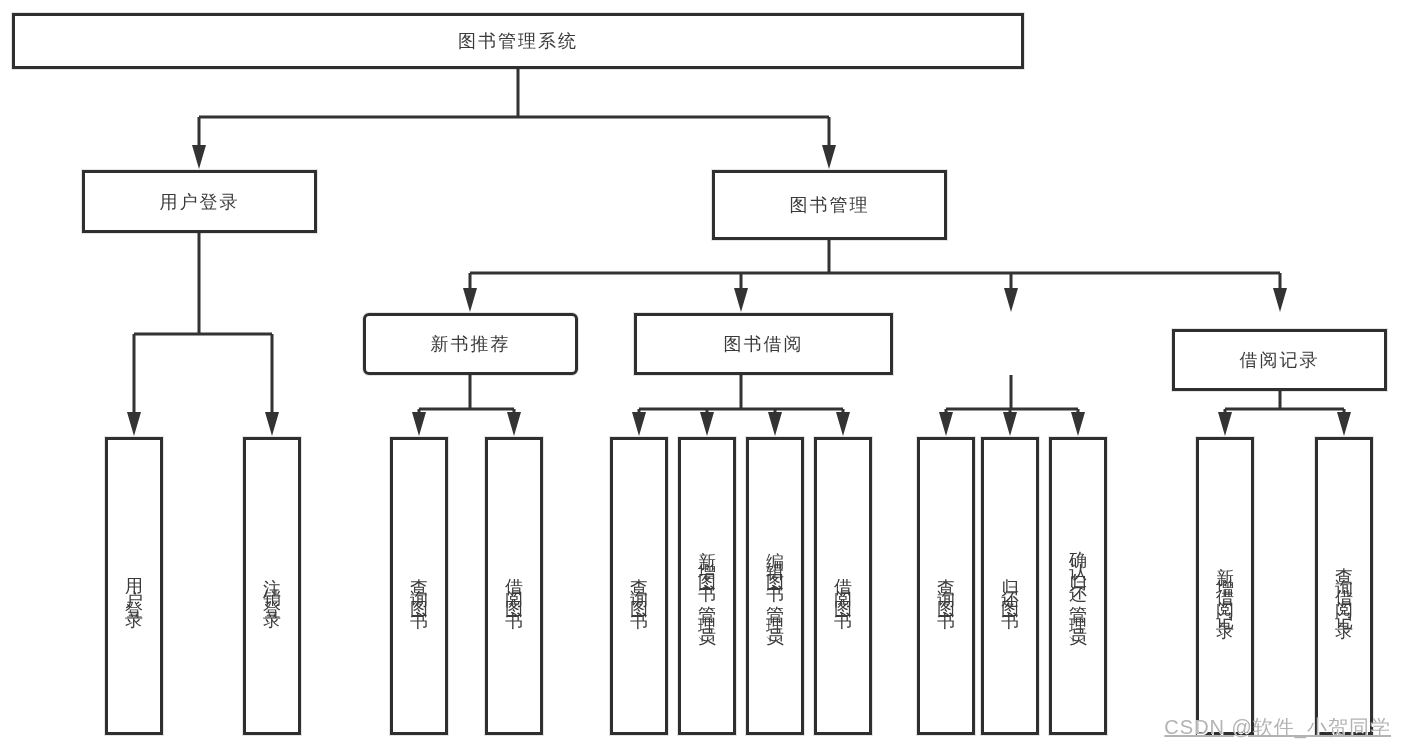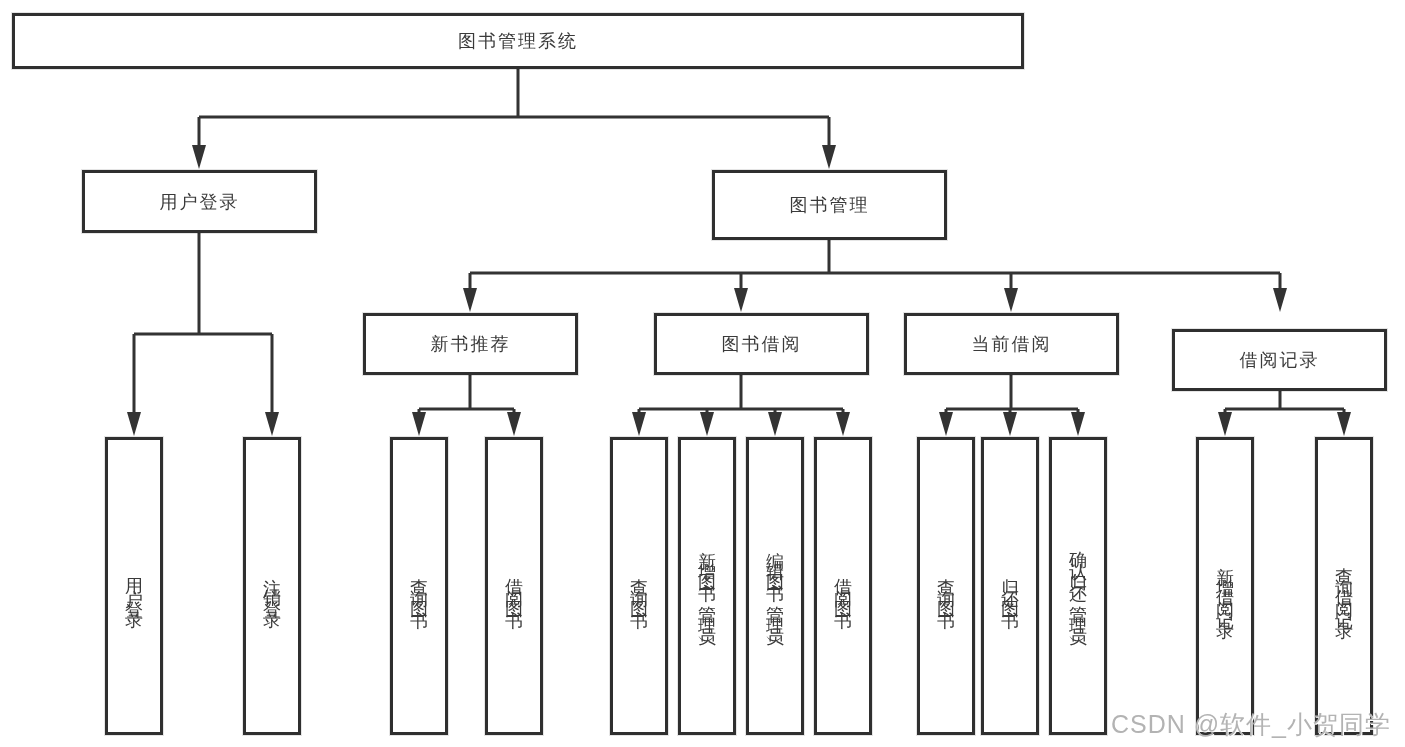--- a/index.html
+++ b/index.html
@@ -37,22 +37,22 @@
     letter-spacing: 11px;
     white-space: normal;
     line-height: 1;
   }
   
   #n-root          { left: 12px;  top: 13px;  width: 1012px; height: 56px; }
   
   #n-user-login    { left: 82px;  top: 170px; width: 235px; height: 63px; }
   #n-book-mgmt     { left: 712px; top: 170px; width: 235px; height: 70px; }
   
-  #n-new-book-rec  { left: 363px;  top: 313px; width: 215px; height: 62px; }
-  #n-book-borrow   { left: 634px;  top: 313px; width: 215px; height: 62px; margin-left: 20px; }
+  #n-new-book-rec  { left: 363px;  top: 313px; width: 215px; height: 62px; border-radius: 6px; }
+  #n-book-borrow   { left: 634px;  top: 313px; width: 259px; height: 62px; }
   #n-current-borrow{ left: 904px;  top: 313px; width: 215px; height: 62px; }
   #n-borrow-record { left: 1172px; top: 313px; width: 215px; height: 62px; margin-top: 16px; }
   
   .leaf { top: 437px; width: 58px; height: 298px; }
   #n-leaf-user-login { left: 105px; }
   #n-leaf-logout     { left: 243px; }
   #n-leaf-rec-query  { left: 390px; }
   #n-leaf-rec-borrow { left: 485px; }
   #n-leaf-bb-query   { left: 610px; }
   #n-leaf-bb-add     { left: 678px; }
@@ -61,25 +61,26 @@
   #n-leaf-cb-query   { left: 917px; }
   #n-leaf-cb-return  { left: 981px; }
   #n-leaf-cb-confirm { left: 1049px; }
   #n-leaf-br-add     { left: 1196px; }
   #n-leaf-br-query   { left: 1315px; }
 
   #watermark {
     position: absolute;
     right: 14px;
     bottom: 6px;
-    font-size: 25px;
+    font-size: 20px;
     color: #b3b3b3;
     letter-spacing: 1px;
     text-shadow: 1px 1px 0 #ffffff;
     z-index: 5;
+    text-decoration: underline;
   }
 </style>
 </head>
 <body>
 
 <div id="canvas">
 
   <svg id="edges" viewBox="0 0 1405 747" xmlns="http://www.w3.org/2000/svg">
     <g stroke="#333333" stroke-width="3" fill="none">
 
@@ -127,21 +128,20 @@
     </g>
   </svg>
 
   <div class="node" id="n-root">图书管理系统</div>
 
   <div class="node" id="n-user-login">用户登录</div>
   <div class="node" id="n-book-mgmt">图书管理</div>
 
   <div class="node" id="n-new-book-rec">新书推荐</div>
   <div class="node" id="n-book-borrow">图书借阅</div>
-  <div class="node" id="n-current-borrow">当前借阅</div>
   <div class="node" id="n-borrow-record">借阅记录</div>
 
   <div class="node v leaf" id="n-leaf-user-login">用户登录</div>
   <div class="node v leaf" id="n-leaf-logout">注销登录</div>
 
   <div class="node v leaf" id="n-leaf-rec-query">查询图书</div>
   <div class="node v leaf" id="n-leaf-rec-borrow">借阅图书</div>
 
   <div class="node v leaf" id="n-leaf-bb-query">查询图书</div>
   <div class="node v leaf" id="n-leaf-bb-add">新增图书（管理员）</div>

